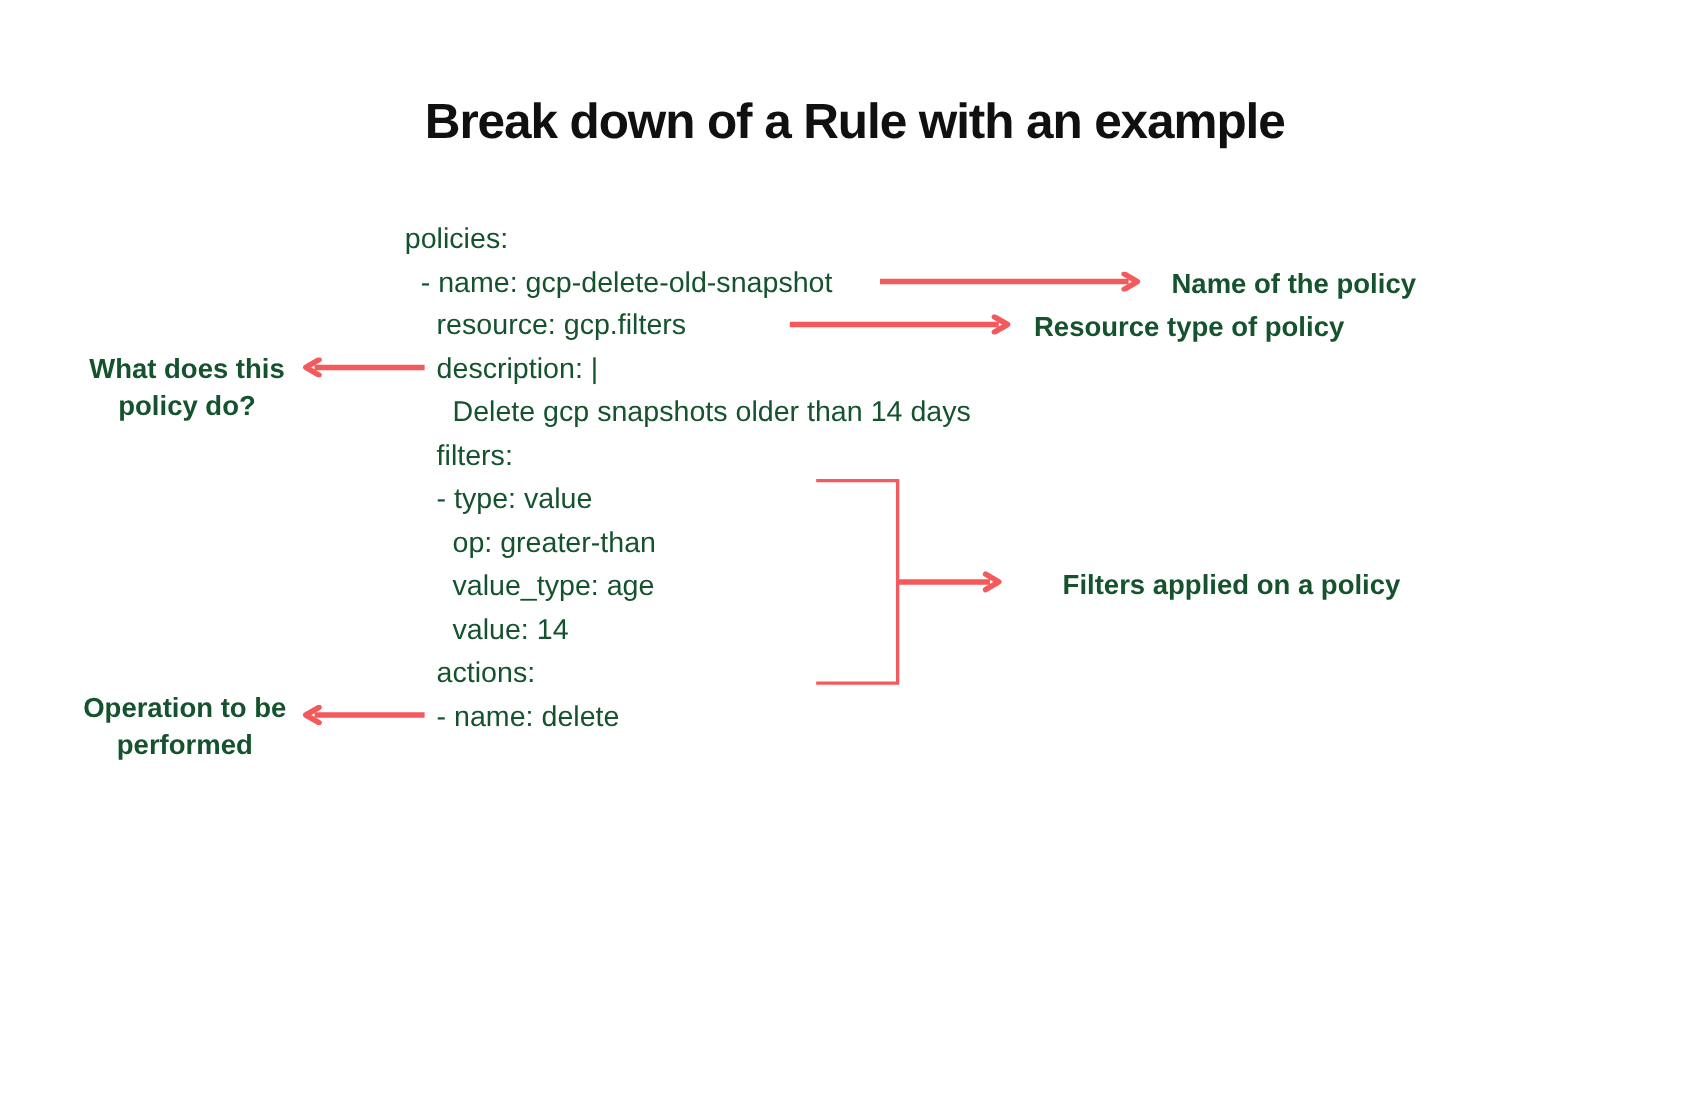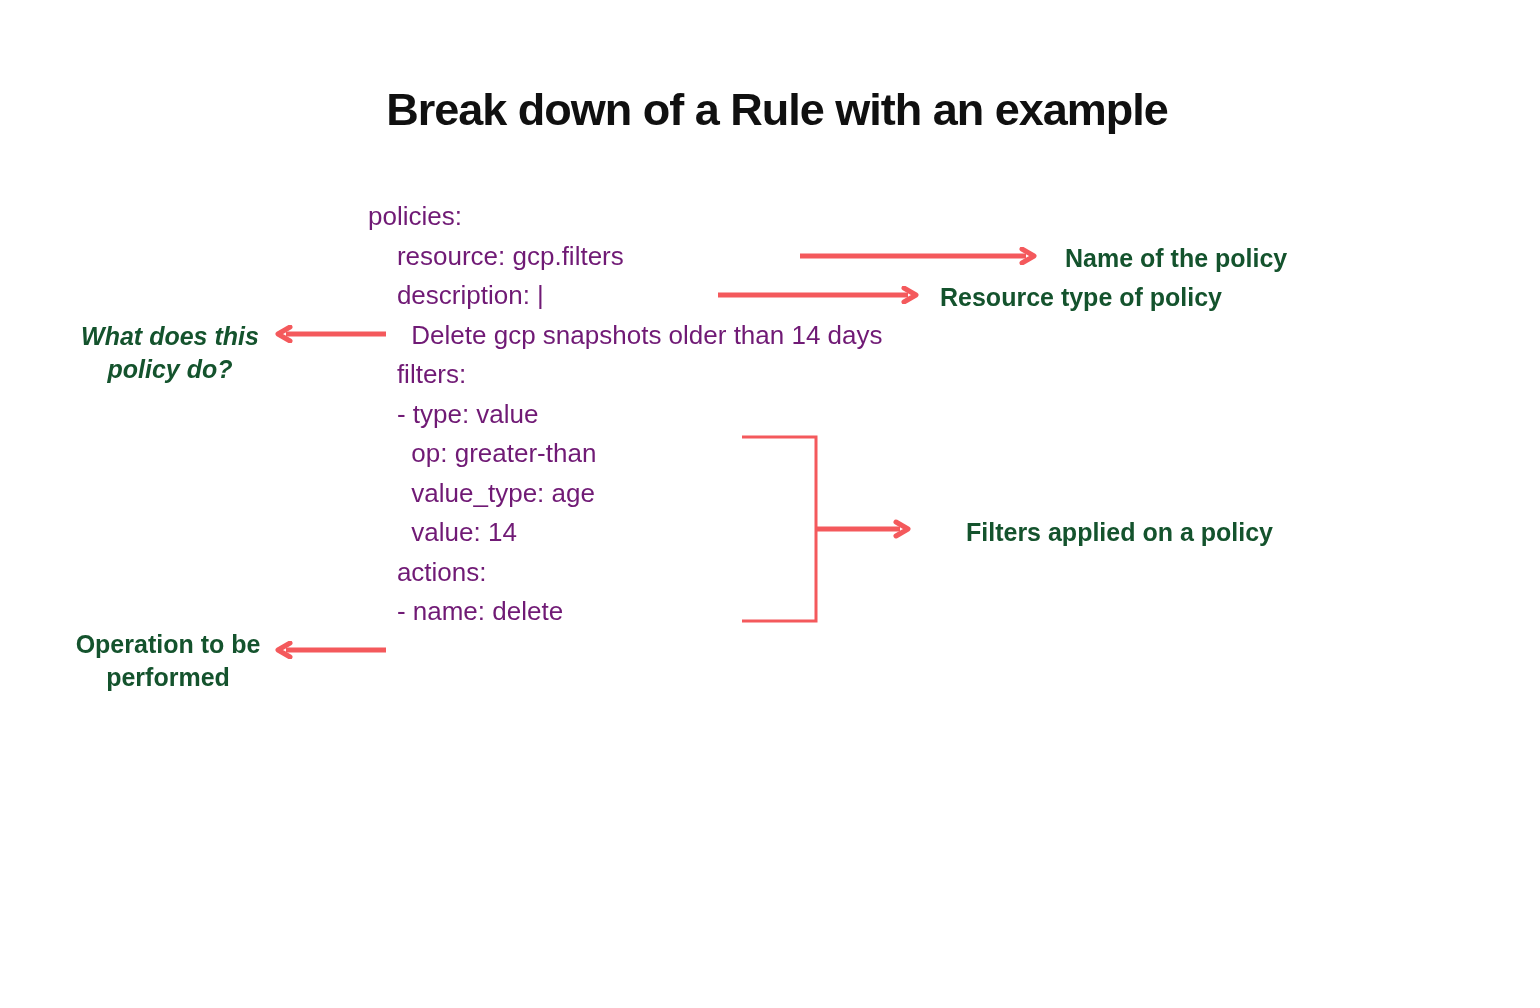--- a/index.html
+++ b/index.html
@@ -25,21 +25,21 @@
     font-size: 45px;
     font-weight: 800;
     letter-spacing: -1px;
     color: #101010;
   }
   .yaml {
     position: absolute;
     left: 368px;
     top: 197px;
     font-size: 26px;
-    color: #701a75;
+    color: #14532d;
     font-weight: 400;
   }
   .yaml .line {
     white-space: pre;
     height: 39.5px;
     line-height: 39.5px;
   }
   .anno {
     position: absolute;
     color: #14532d;
@@ -47,21 +47,21 @@
     font-size: 25px;
     white-space: nowrap;
   }
   .anno.wrap {
     white-space: normal;
     text-align: center;
     line-height: 33px;
   }
   .lbl-name     { left: 1065px; top: 244px; }
   .lbl-resource { left: 940px;  top: 283px; }
-  .lbl-desc     { left: 75px;   top: 320px; width: 190px; font-style: italic; }
+  .lbl-desc     { left: 75px;   top: 320px; width: 190px; }
   .lbl-filters  { left: 966px;  top: 518px; }
   .lbl-actions  { left: 73px;   top: 628px; width: 190px; }
   .arrow-svg {
     position: absolute;
     display: block;
   }
   .footer {
     position: absolute;
     top: 753px;
     left: 0;
@@ -74,20 +74,21 @@
 </style>
 </head>
 <body>
 
 <div class="canvas">
 
   <div class="title">Break down of a Rule with an example</div>
 
   <div class="yaml">
     <div class="line">policies:</div>
+    <div class="line">  - name: gcp-delete-old-snapshot</div>
     <div class="line">    resource: gcp.filters</div>
     <div class="line">    description: |</div>
     <div class="line">      Delete gcp snapshots older than 14 days</div>
     <div class="line">    filters:</div>
     <div class="line">    - type: value</div>
     <div class="line">      op: greater-than</div>
     <div class="line">      value_type: age</div>
     <div class="line">      value: 14</div>
     <div class="line">    actions:</div>
     <div class="line">    - name: delete</div>

